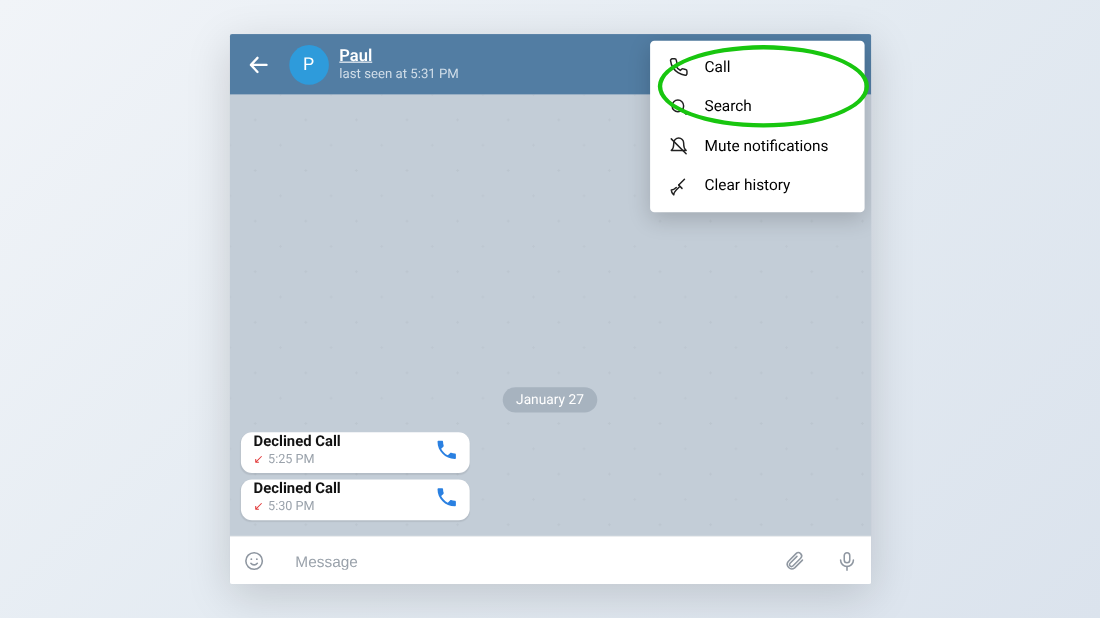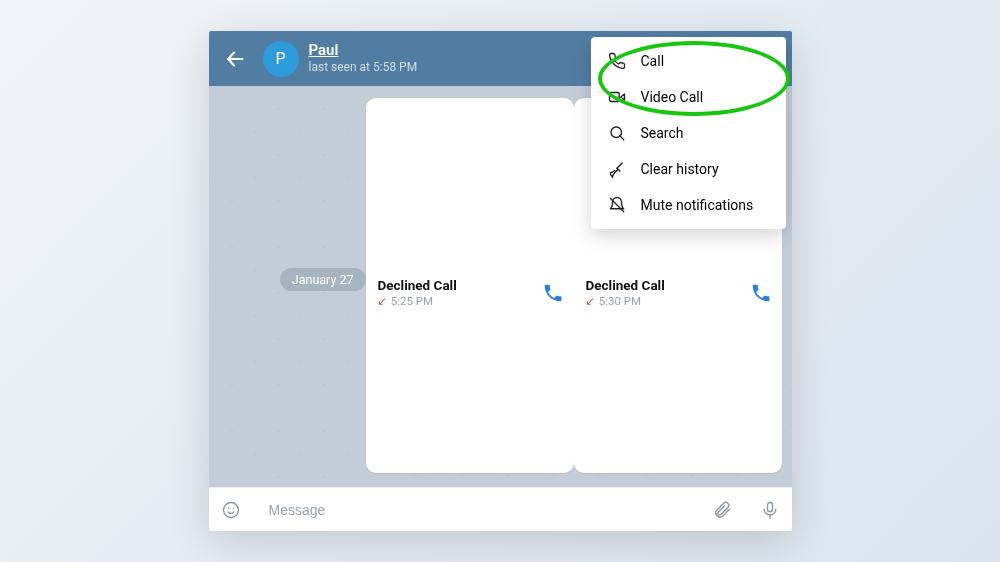--- a/index.html
+++ b/index.html
@@ -40,38 +40,38 @@
   .chat {
     flex: 1 1 auto;
     position: relative;
     overflow: hidden;
     background-color: #c3cdd7;
     background-image:
       radial-gradient(rgba(0,0,0,0.035) 1.2px, transparent 1.2px),
       radial-gradient(rgba(0,0,0,0.028) 1.2px, transparent 1.2px);
     background-size: 46px 46px, 46px 46px;
     background-position: 0 0, 23px 23px;
-    display: flex; flex-direction: row;
+    display: flex; flex-direction: column;
     justify-content: flex-end;
     padding: 12px 10px 8px 10px;
   }
   .date-pill {
     align-self: center;
     background: #a7b3bf;
     color: #fff;
     font-size: 12.5px;
     padding: 4px 12px;
     border-radius: 14px;
     margin-bottom: 18px;
   }
   .bubble {
     background: #fff;
     border-radius: 10px;
     width: 208px;
-    padding: 20px 10px 6px 12px;
+    padding: 0 10px 6px 12px;
     margin-bottom: 6px;
     display: flex; align-items: center; gap: 4px;
     position: relative;
     box-shadow: 0 1px 1px rgba(0,0,0,0.08);
   }
   .bubble .text-col { flex: 1 1 auto; }
   .bubble .title { font-size: 13.5px; font-weight: 700; color: #121212; }
   .bubble .meta { display: flex; align-items: center; gap: 4px; margin-top: 1px; }
   .meta-arrow { color: #e23b3b; font-size: 11px; line-height: 1; }
   .meta-time { color: #9aa2ab; font-size: 11.5px; }
@@ -136,21 +136,21 @@
       <svg width="22" height="22" viewBox="0 0 24 24" fill="none" stroke="#fff" stroke-width="2.3" stroke-linecap="round" stroke-linejoin="round">
           <line x1="20" y1="12" x2="5" y2="12"></line>
           <polyline points="11 5 4.5 12 11 19"></polyline>
         </svg>
     </div>
     <div class="avatar">
       <span>P</span>
     </div>
     <div class="title-block">
       <div class="title-name">Paul</div>
-      <div class="title-status">last seen at 5:58 PM</div>
+      <div class="title-status">last seen at 5:31 PM</div>
     </div>
   </div>
 
   <div class="chat">
     <div class="date-pill">January 27</div>
 
     <div class="bubble">
       <div class="text-col">
         <div class="title">Declined Call</div>
         <div class="meta">
@@ -210,51 +210,42 @@
       <span class="mi-icon">
         <svg width="18" height="18" viewBox="0 0 24 24" fill="none" stroke="#222" stroke-width="1.8" stroke-linecap="round" stroke-linejoin="round">
             <path d="M22 16.9v3a2 2 0 0 1-2.2 2 19.8 19.8 0 0 1-8.6-3.1 19.5 19.5 0 0 1-6-6A19.8 19.8 0 0 1 2.1 4.2 2 2 0 0 1 4.1 2h3a2 2 0 0 1 2 1.7c.1 1 .4 1.9.7 2.8a2 2 0 0 1-.5 2.1L8 10a16 16 0 0 0 6 6l1.4-1.3a2 2 0 0 1 2.1-.5c.9.3 1.8.6 2.8.7a2 2 0 0 1 1.7 2z"></path>
           </svg>
       </span>
       <span>Call</span>
     </div>
     <div class="menu-item">
       <span class="mi-icon">
         <svg width="18" height="18" viewBox="0 0 24 24" fill="none" stroke="#222" stroke-width="1.8" stroke-linecap="round" stroke-linejoin="round">
-            <rect x="2" y="6" width="13" height="12" rx="2"></rect>
-            <polygon points="22 8 17 12 22 16 22 8"></polygon>
-          </svg>
-      </span>
-      <span>Video Call</span>
-    </div>
-    <div class="menu-item">
-      <span class="mi-icon">
-        <svg width="18" height="18" viewBox="0 0 24 24" fill="none" stroke="#222" stroke-width="1.8" stroke-linecap="round" stroke-linejoin="round">
             <circle cx="11" cy="11" r="7"></circle>
             <line x1="21" y1="21" x2="16" y2="16"></line>
           </svg>
       </span>
       <span>Search</span>
+    </div>
+    <div class="menu-item">
+      <span class="mi-icon">
+        <svg width="18" height="18" viewBox="0 0 24 24" fill="none" stroke="#222" stroke-width="1.8" stroke-linecap="round" stroke-linejoin="round">
+            <path d="M18 8a6 6 0 0 0-12 0c0 7-3 9-3 9h18s-3-2-3-9"></path>
+            <line x1="3" y1="3" x2="21" y2="21"></line>
+          </svg>
+      </span>
+      <span>Mute notifications</span>
     </div>
     <div class="menu-item">
       <span class="mi-icon">
         <svg width="18" height="18" viewBox="0 0 24 24" fill="none" stroke="#222" stroke-width="1.8" stroke-linecap="round" stroke-linejoin="round">
             <path d="M19 4l-7 7"></path>
             <path d="M12 11l4 4"></path>
             <path d="M9 14c-2 2-4 3-6 3 0 2 1 4 3 6 0-2 1-4 3-6l4-4"></path>
           </svg>
       </span>
       <span>Clear history</span>
     </div>
-    <div class="menu-item">
-      <span class="mi-icon">
-        <svg width="18" height="18" viewBox="0 0 24 24" fill="none" stroke="#222" stroke-width="1.8" stroke-linecap="round" stroke-linejoin="round">
-            <path d="M18 8a6 6 0 0 0-12 0c0 7-3 9-3 9h18s-3-2-3-9"></path>
-            <line x1="3" y1="3" x2="21" y2="21"></line>
-          </svg>
-      </span>
-      <span>Mute notifications</span>
-    </div>
   </div>
 
   <div class="annot"></div>
 
 </div>
 
 </body></html>

